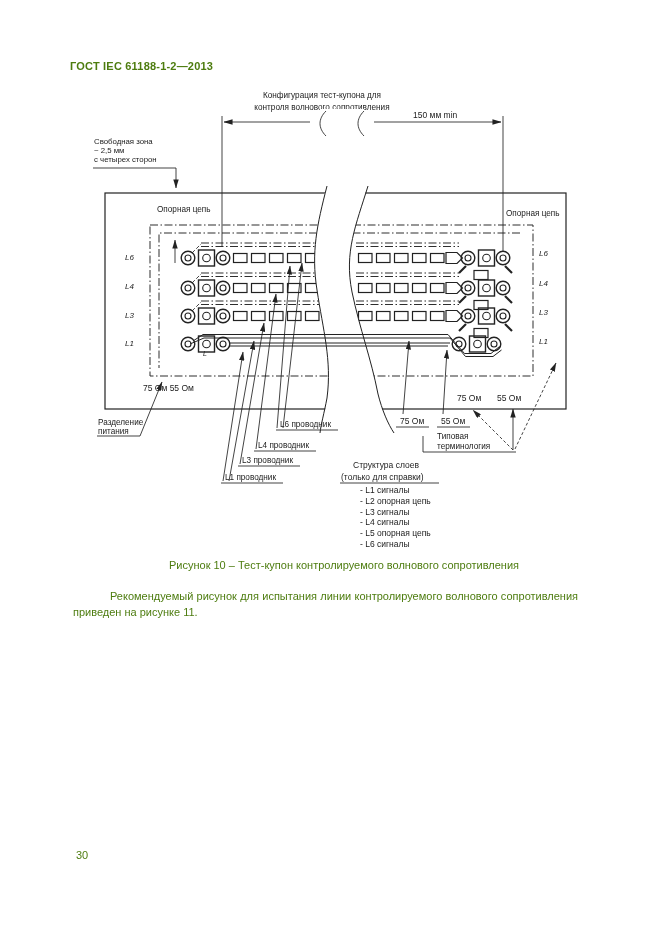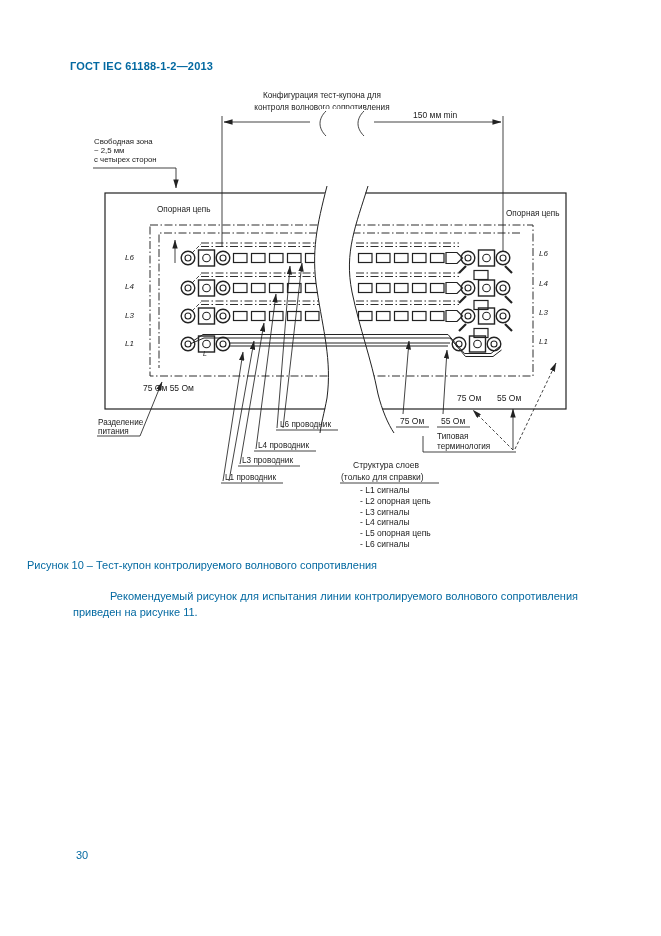--- a/index.html
+++ b/index.html
@@ -1,20 +1,20 @@
 <!DOCTYPE html>
 <html><head>
 <meta charset="utf-8">
 <style>
   html,body{margin:0;padding:0;background:#e8e8e8;}
   #page{position:relative;width:661px;height:936px;background:#ffffff;margin:0 auto;
-        font-family:"Liberation Sans",sans-serif;color:#0369a1;overflow:hidden;}
+        font-family:"Liberation Sans",sans-serif;color:#4d7c0f;overflow:hidden;}
   .abs{position:absolute;}
   #hdr{left:70px;top:60px;font-size:11px;font-weight:bold;letter-spacing:.2px;}
-  #cap{left:27px;top:559px;width:634px;font-size:11px;}
+  #cap{left:27px;top:559px;width:634px;text-align:center;font-size:11px;}
   #para{left:73px;top:589px;width:505px;font-size:11px;line-height:15.5px;
         text-align:justify;text-indent:37px;}
   #pageno{left:76px;top:849px;font-size:11px;}
   svg{position:absolute;left:0;top:0;}
   svg text{font-family:"Liberation Sans",sans-serif;fill:#222;}
   .t{font-size:8.2px;}
   .ts{font-size:7.8px;}
   .tm{font-size:8.5px;}
   .ti{font-size:8px;font-style:italic;}
   .tl{font-size:7px;font-style:italic;}

